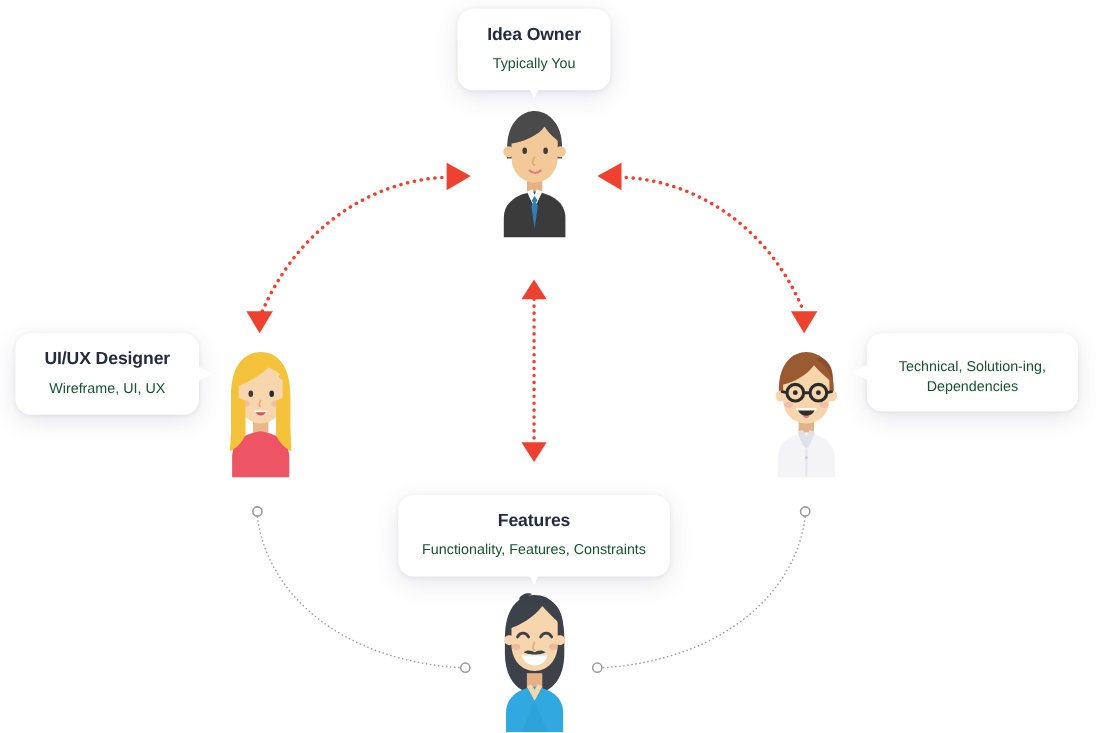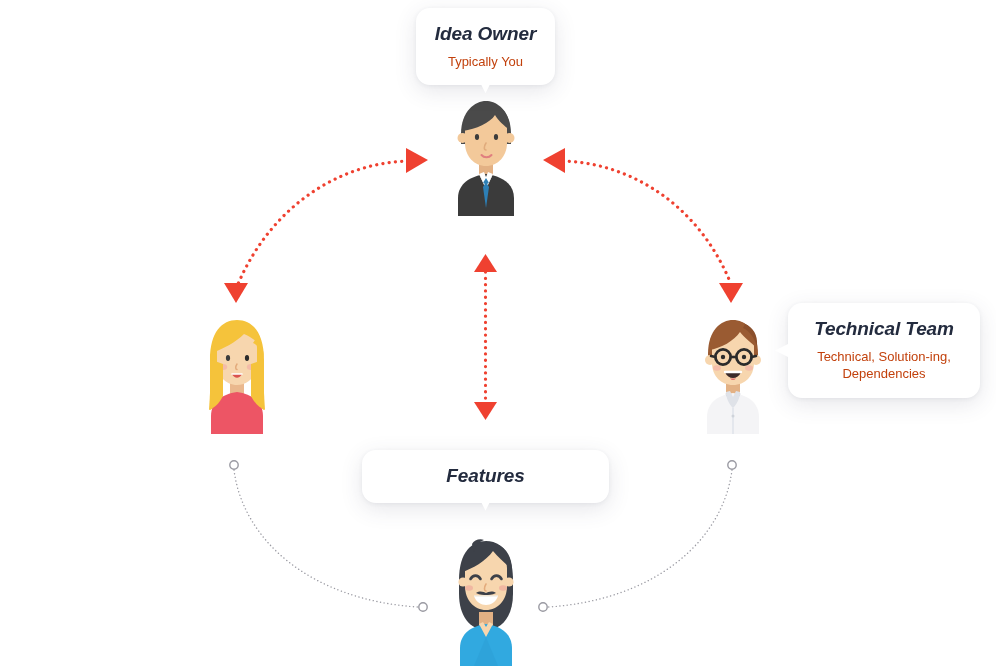--- a/index.html
+++ b/index.html
@@ -17,31 +17,30 @@
   
   .card {
     position: absolute;
     background: #ffffff;
     border-radius: 14px;
     box-shadow: 0 6px 22px rgba(60,64,90,0.13), 0 1px 4px rgba(60,64,90,0.07);
     text-align: center;
     padding: 14px 18px 15px 18px;
   }
   .card-title {
-    font-size: 19px;
+    font-size: 16px;
     font-weight: bold;
     color: #232b3e;
     letter-spacing: -0.1px;
     line-height: 1.25;
-    font-style: italic;
   }
   .card-sub {
     margin-top: 7px;
     font-size: 13px;
-    color: #c2410c;
+    color: #14532d;
     line-height: 1.35;
     font-weight: normal;
   }
   
   .tail {
     position: absolute;
     width: 22px; height: 22px;
     background: #ffffff;
   }
   .tail.down {
@@ -241,25 +240,30 @@
 
     <path d="M36 99 L24 128 L48 128 Z" fill="#2b9fd6" opacity="0.55"></path>
   </svg>
 
   <div class="card" id="card-idea-owner">
     <div class="card-title">Idea Owner</div>
     <div class="card-sub">Typically You</div>
     <span class="tail down"></span>
   </div>
 
+  <div class="card" id="card-uiux">
+    <div class="card-title">UI/UX Designer</div>
+    <div class="card-sub">Wireframe, UI, UX</div>
+    <span class="tail right"></span>
+  </div>
 
   <div class="card" id="card-technical">
-    <div class="card-title">Technical Team</div>
     <div class="card-sub">Technical, Solution-ing, Dependencies</div>
     <span class="tail left"></span>
   </div>
 
   <div class="card" id="card-analyst">
     <div class="card-title">Features</div>
+    <div class="card-sub">Functionality, Features, Constraints</div>
     <span class="tail down"></span>
   </div>
 
 </div>
 
 </body></html>

